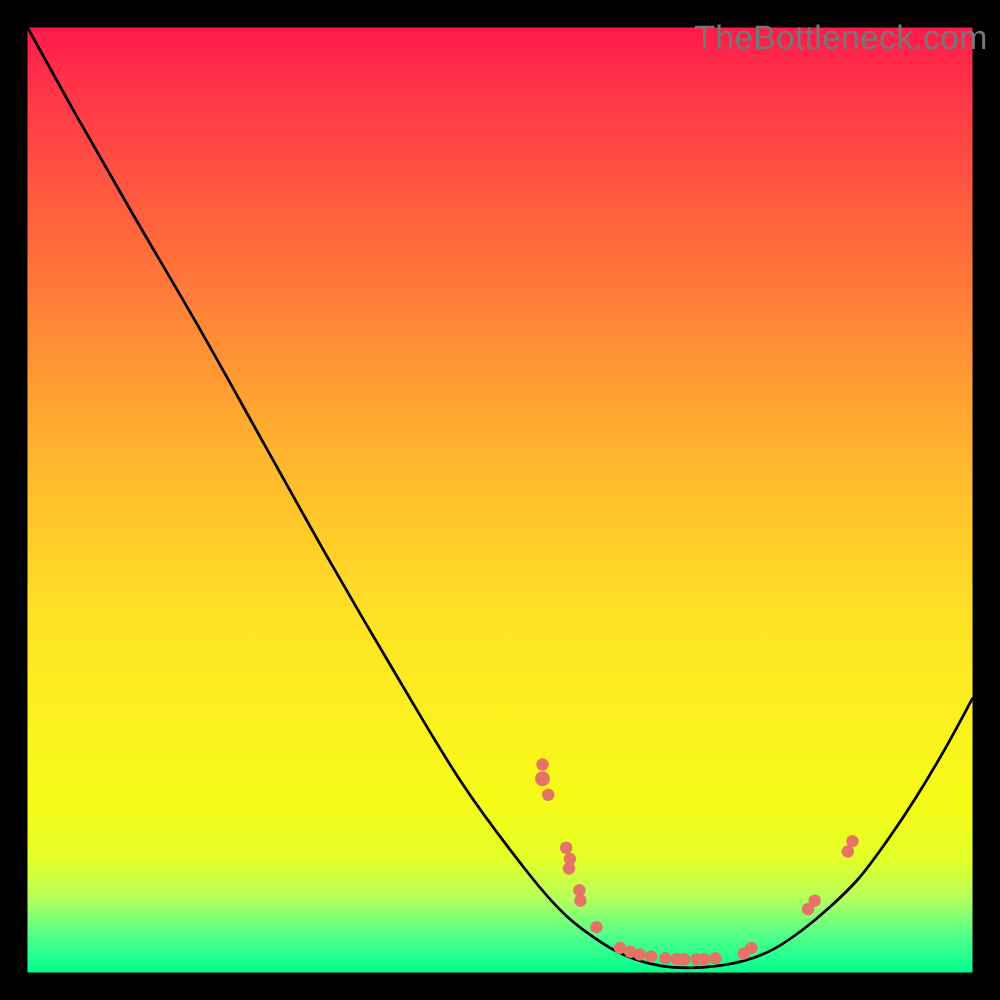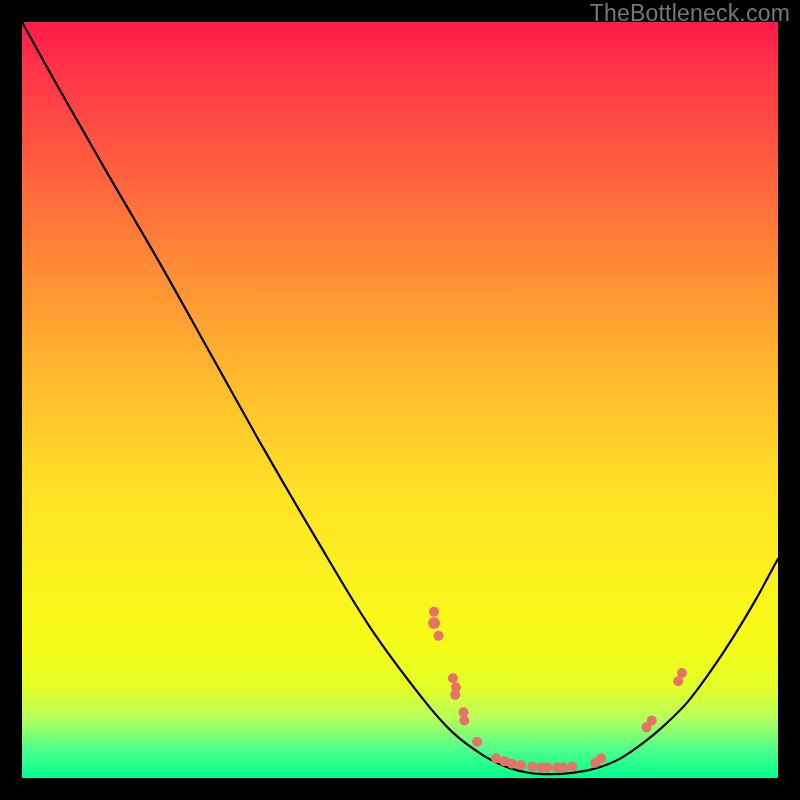--- a/index.html
+++ b/index.html
@@ -27,24 +27,24 @@
       #fbf21e 74%,
       #f6fb18 82%,
       #e3ff28 88%,
       #b8ff5a 92%,
       #54ff8a 96%,
       #00ff90 100%
     );
   }
   .watermark {
     position: absolute;
-    top: 0;
+    top: 15px;
     right: 10px;
     color: #777777;
-    font-size: 23px;
+    font-size: 27px;
     font-weight: 500;
     letter-spacing: 0.2px;
     font-family: Arial, Helvetica, sans-serif;
   }
   svg.curve {
     position: absolute;
     left: 0;
     top: 0;
     width: 756px;
     height: 756px;

